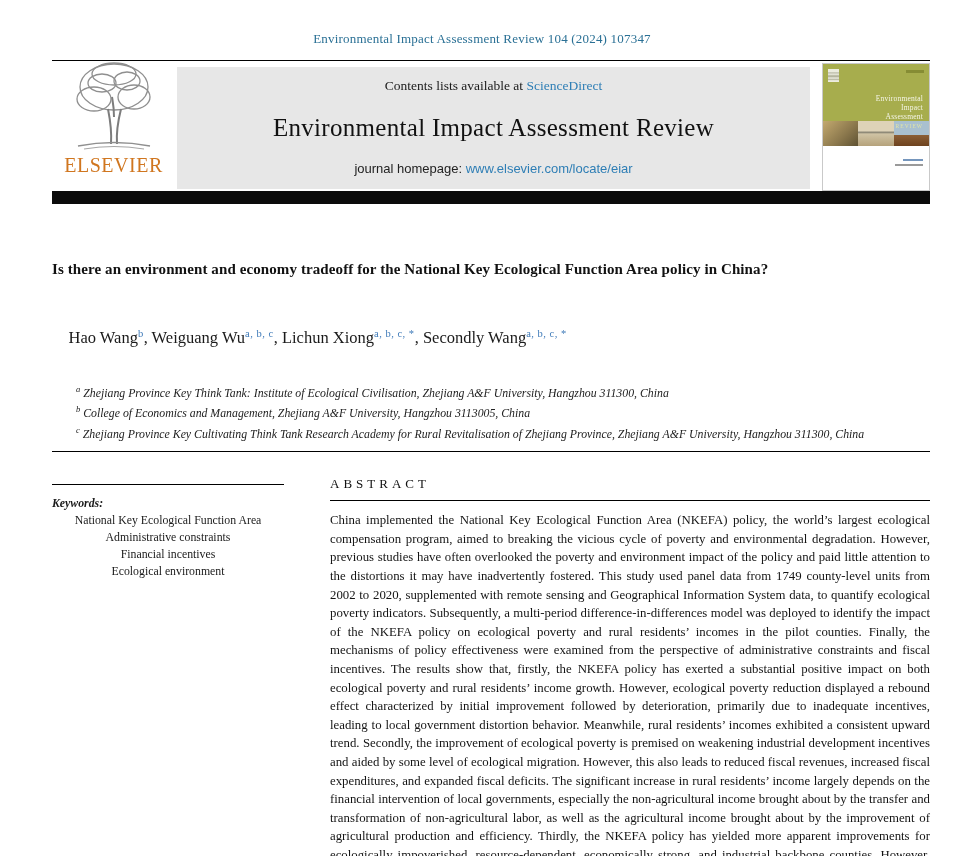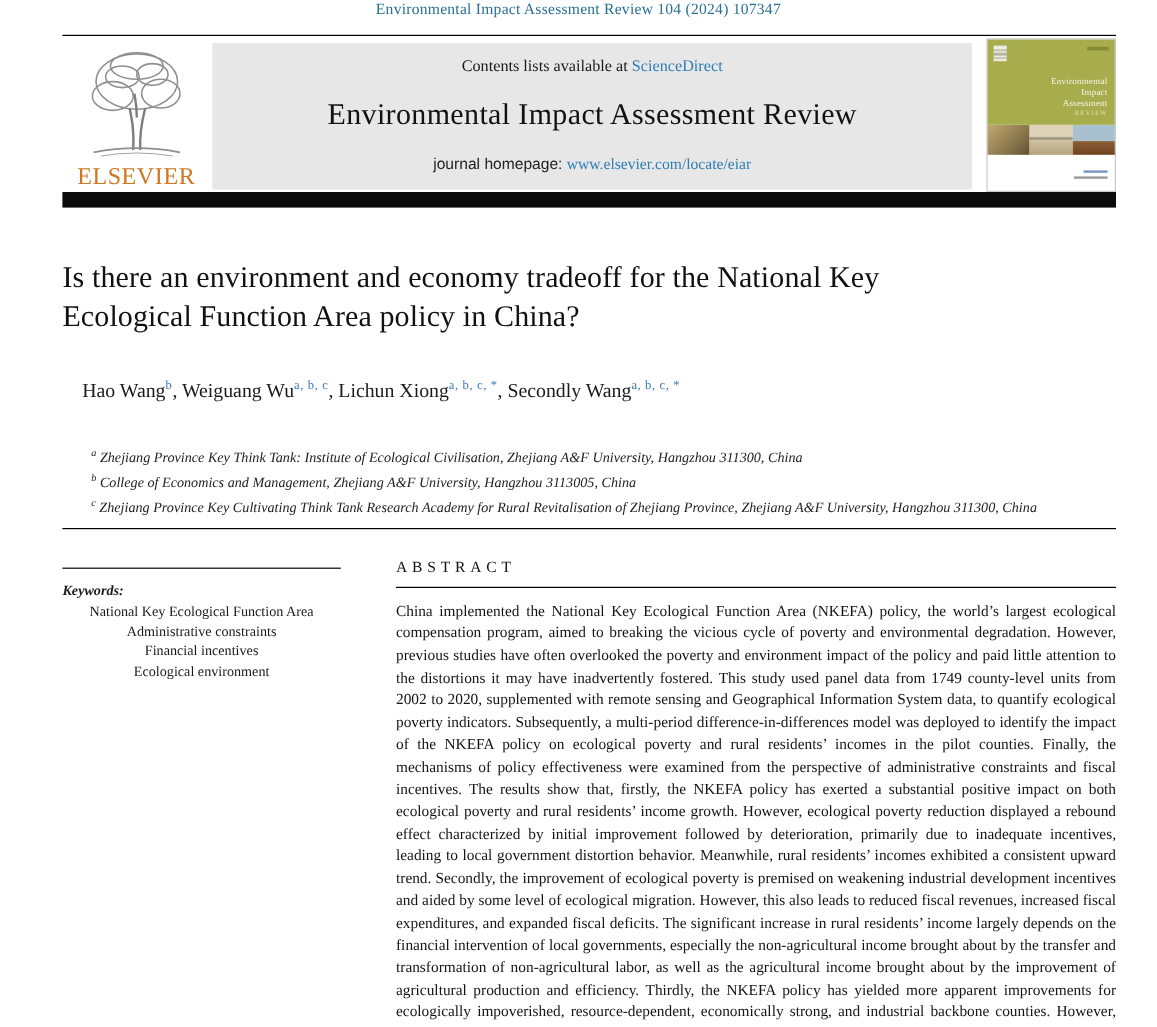--- a/index.html
+++ b/index.html
@@ -5,50 +5,50 @@
   html, body { margin: 0; padding: 0; background: #ffffff; }
   body {
     width: 964px; height: 856px;
     font-family: "Liberation Serif", "DejaVu Serif", serif;
     color: #1a1a1a;
   }
   .page { position: relative; width: 964px; height: 856px; overflow: hidden; background: #fff; }
 
   
   .citation {
-    text-align: center;
+    padding-top: 31px; text-align: center;
     font-size: 13px; color: #2a7095; letter-spacing: 0.2px;
   }
   .top-rule { margin: 13px 34px 0 52px; border-top: 1.6px solid #000; }
 
   
   .masthead { margin: 0 34px 0 52px; height: 130px; display: flex; align-items: stretch; }
   .logo-block {
     width: 123px; flex: none; display: flex; flex-direction: column;
-    align-items: center; justify-content: flex-end; padding: 8px 0 3px; box-sizing: border-box;
+    align-items: center; justify-content: flex-end; padding: 8px 0 16px; box-sizing: border-box;
   }
   .publisher-name {
     font-size: 20px; color: #d0761f; letter-spacing: 0.5px; line-height: 20px; margin-top: 1px;
   }
   .masthead-panel {
     flex: 1; background: #e7e7e7; margin: 6px 12px 0 2px; height: 122px; box-sizing: border-box;
     display: flex; flex-direction: column; align-items: center; justify-content: space-between;
     padding: 11px 10px 13px;
   }
   .contents-line { font-size: 13.5px; white-space: pre-wrap; }
-  .link { color: #2e7eb5; text-decoration: none; cursor: pointer; font-family: Liberation Serif, serif; }
+  .link { color: #2e7eb5; text-decoration: none; cursor: pointer; }
   .journal-title { font-size: 25px; letter-spacing: 0.3px; color: #111; }
   .homepage-line { font-family: "Liberation Sans", sans-serif; font-size: 13px; color: #222; white-space: pre-wrap; }
 
   
   .cover {
     width: 108px; height: 128px; flex: none; margin-top: 2px; box-sizing: border-box;
     border: 1px solid #c9c9c9; background: #fff; position: relative; cursor: pointer;
   }
-  .cover-green { height: 71px; background: #a7ad4d; position: relative; padding-left: 27px; }
+  .cover-green { height: 57px; background: #a7ad4d; position: relative; padding-left: 27px; }
   .cover-emblem {
     position: absolute; top: 5px; left: 5px; width: 11px; height: 13px;
     background: linear-gradient(#ececdf 20%, #b9b9a5 30%, #ececdf 40%, #a8a890 55%, #ececdf 70%, #b9b9a5 80%, #ececdf 90%);
   }
   .cover-topcode { position: absolute; top: 6px; right: 5px; width: 18px; height: 3px; background: #868c34; }
   .cover-title-block { position: absolute; top: 30px; right: 6px; text-align: right; color: #f4f5e6; }
   .cover-title-block .ct { font-size: 7.5px; line-height: 9px; letter-spacing: 0.2px; }
   .cover-review { font-size: 5.5px; letter-spacing: 1px; color: #dfe3a8; margin-top: 2px; }
   .cover-photos { height: 25px; display: flex; }
   .cover-photos .ph { flex: 1; }
@@ -57,21 +57,21 @@
   .ph3 { background: linear-gradient(#a9c0cf 54%, #8b5e35 56%, #6e431f 100%); }
   .cover-footer { height: 27px; position: relative; }
   .cf-bar1 { position: absolute; right: 6px; bottom: 12px; width: 20px; height: 2px; background: #7596bd; }
   .cf-bar2 { position: absolute; right: 6px; bottom: 7px; width: 28px; height: 2px; background: #9a9a9a; }
 
   .black-bar { margin: 0 34px 0 52px; height: 13px; background: #0b0b0b; }
 
   
   .title {
     margin: 42px 34px 0 52px; max-width: 780px;
-    font-size: 25px; font-weight: 400; line-height: 33px; color: #111; letter-spacing: 0.1px;
+    font-size: 15px; font-weight: 700; line-height: 46px; color: #111; letter-spacing: 0.1px;
   }
   .authors { margin: 15px 34px 0 52px; font-size: 16.5px; white-space: pre-wrap; }
   .authors sup { color: #3d79b8; font-size: 10.5px; letter-spacing: 0.5px; }
   .affiliations { margin: 13px 34px 0 76px; font-size: 11.8px; font-style: italic; line-height: 17px; color: #222; }
   .affiliations sup { font-size: 8.5px; margin-right: 3px; }
   .aff-rule { margin: 8px 34px 0 52px; border-top: 1.8px solid #000; }
 
   
   .columns { display: flex; margin: 24px 34px 0 52px; gap: 46px; }
   .col-left { width: 232px; flex: none; }

